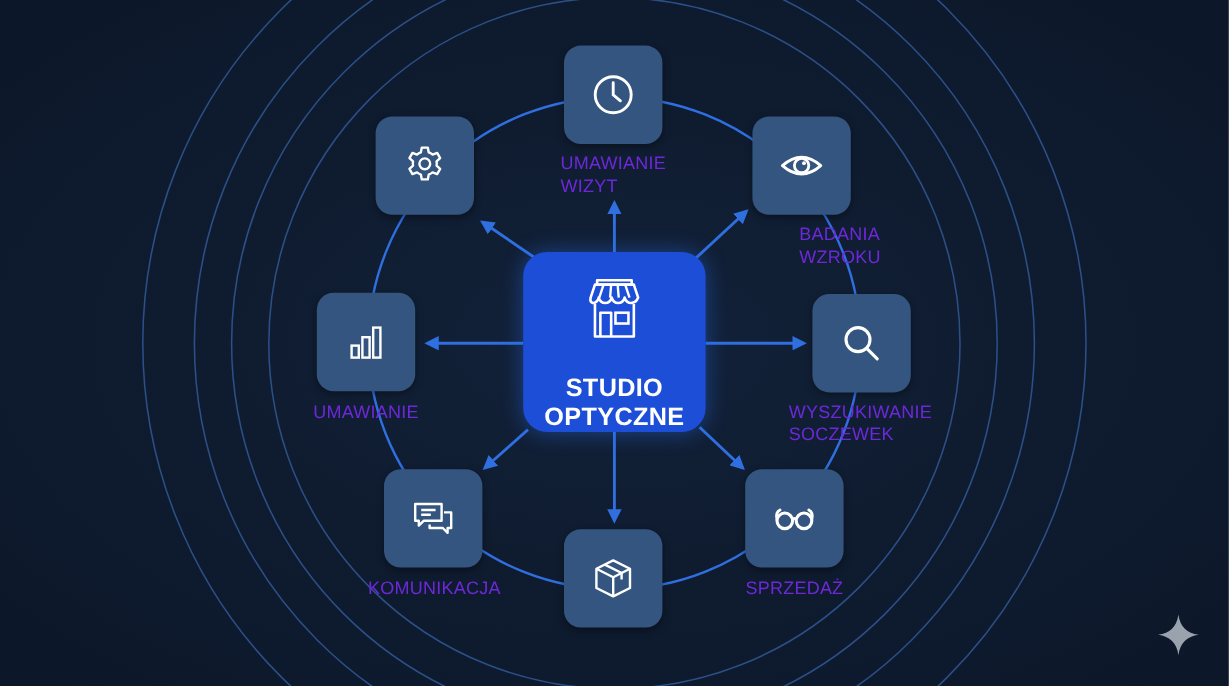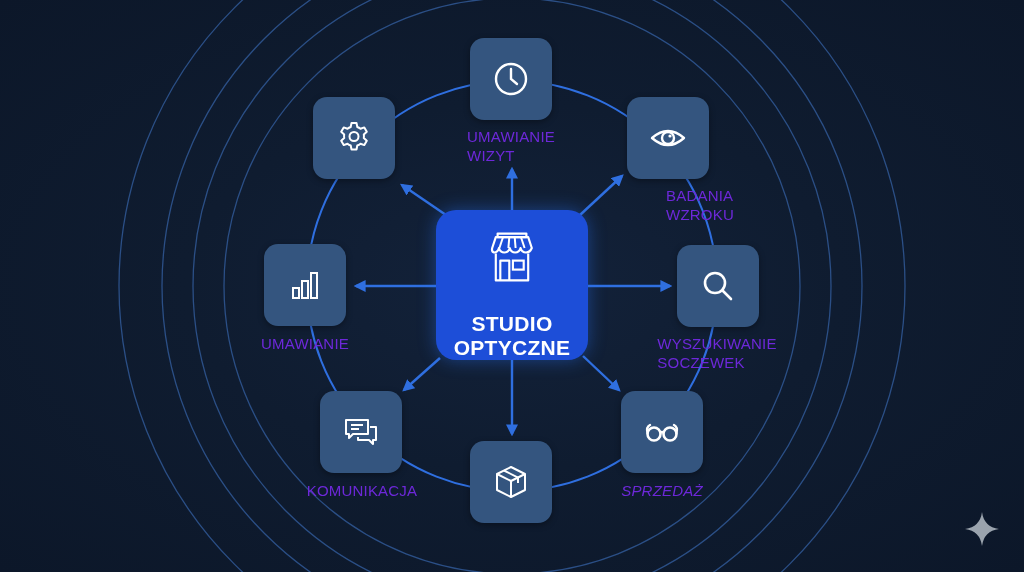--- a/index.html
+++ b/index.html
@@ -137,21 +137,21 @@
 
   <div class="node" style="left:621px;top:391px;">
     <svg viewBox="0 0 40 40">
       <circle cx="12" cy="22" r="6.5" fill="none" stroke="#fff" stroke-width="2.6"></circle>
       <circle cx="28" cy="22" r="6.5" fill="none" stroke="#fff" stroke-width="2.6"></circle>
       <path d="M18.5 21 Q20 19 21.5 21" fill="none" stroke="#fff" stroke-width="2.4"></path>
       <path d="M5.5 21 Q4 15 8 13" fill="none" stroke="#fff" stroke-width="2.4" stroke-linecap="round"></path>
       <path d="M34.5 21 Q36 15 32 13" fill="none" stroke="#fff" stroke-width="2.4" stroke-linecap="round"></path>
     </svg>
   </div>
-  <div class="label" style="left:662px;top:481px;font-style:italic;">
+  <div class="label" style="left:662px;top:481px;">
     <div>SPRZEDAŻ</div>
   </div>
 
   <div class="node" style="left:470px;top:441px;">
     <svg viewBox="0 0 40 40">
       <path d="M20 5 L34 12 V28 L20 35 L6 28 V12 Z" fill="none" stroke="#fff" stroke-width="2" stroke-linejoin="round"></path>
       <path d="M6 12 L20 19 L34 12" fill="none" stroke="#fff" stroke-width="2" stroke-linejoin="round"></path>
       <line x1="20" y1="19" x2="20" y2="35" stroke="#fff" stroke-width="2"></line>
       <path d="M13 8.5 L27 15.5 V21" fill="none" stroke="#fff" stroke-width="2"></path>
     </svg>

